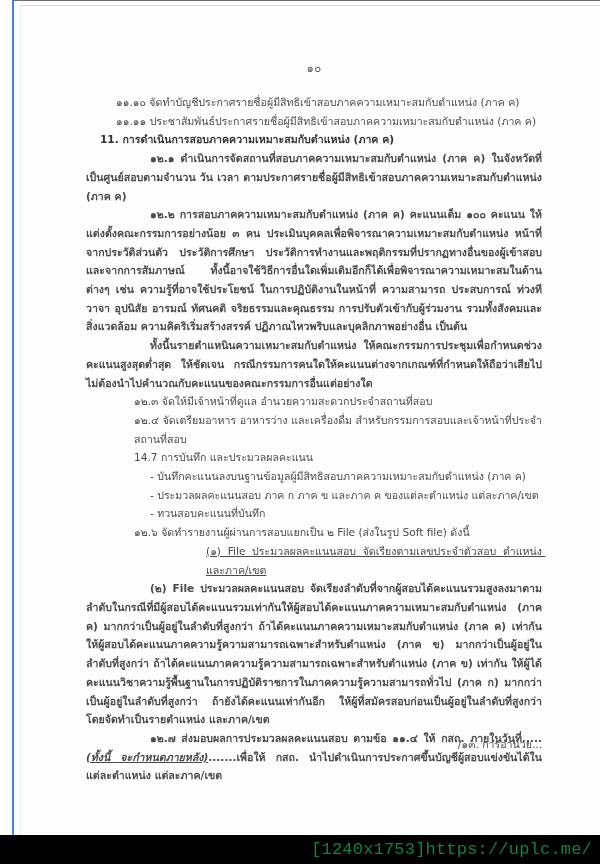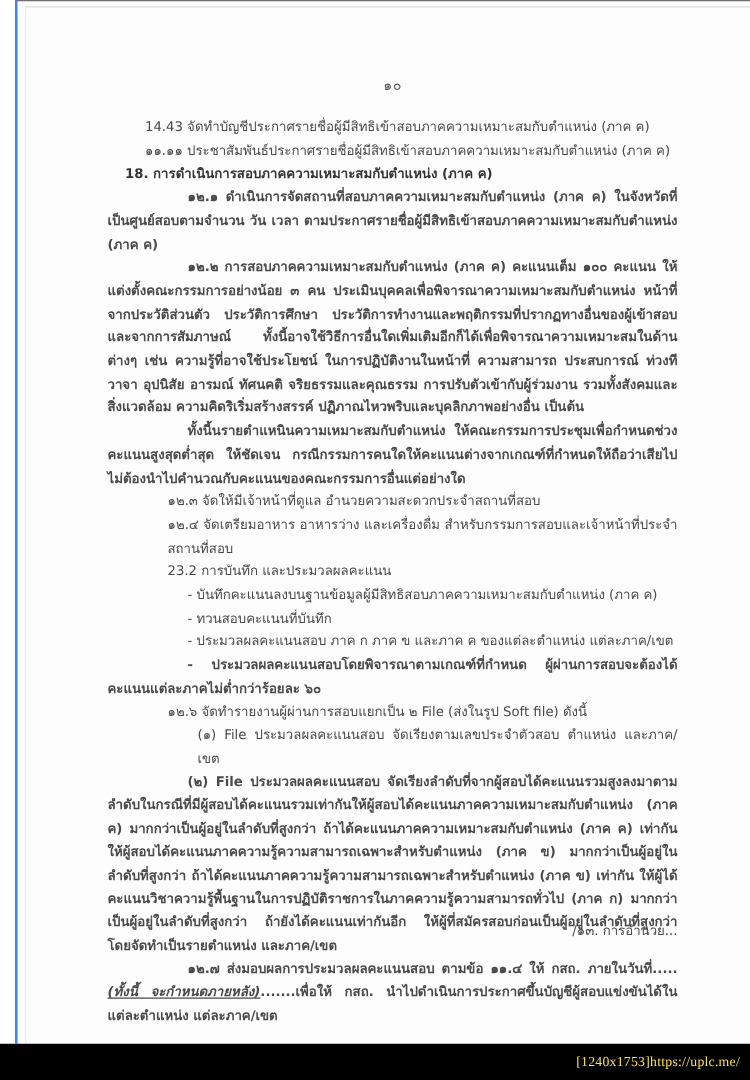--- a/index.html
+++ b/index.html
@@ -78,21 +78,21 @@
   }
 
   .ln {
     display: block;
     white-space: pre-wrap;
     word-break: break-word;
   }
   .ind-1  { margin-left: 30px; }
   .ind-2  { margin-left: 48px; }
   .ind-3  { margin-left: 64px; }
-  .ind-4  { margin-left: 72px; }
+  .ind-4  { margin-left: 120px; text-decoration: underline; }
 
   .heading-bold {
     font-weight: bold;
     color: #343434;
     margin-left: 14px;
   }
 
   .para {
     margin: 0;
     padding: 0;
@@ -128,52 +128,51 @@
     width: 600px;
     height: 29px;
     background: #000000;
     display: flex;
     align-items: center;
     justify-content: flex-end;
     box-sizing: border-box;
     padding-right: 8px;
   }
   .watermark-text {
-    font-family: Liberation Serif, serif;
-    font-size: 11px;
-    color: #fde047;
+    font-family: Liberation Mono, monospace;
+    font-size: 17px;
+    color: #15803d;
     letter-spacing: 0.2px;
     white-space: pre;
   }
 </style>
 </head>
 <body>
 
 <div class="page-shell">
 
   <div class="page-sheet">
 
     <div class="scan-edge"></div>
 
     <div class="page-number">๑๐</div>
 
     <div class="text-column" id="text-column">
-        <div class="ln ind-1">14.43 จัดทำบัญชีประกาศรายชื่อผู้มีสิทธิเข้าสอบภาคความเหมาะสมกับตำแหน่ง (ภาค ค)</div>
+        <div class="ln ind-1">๑๑.๑๐ จัดทำบัญชีประกาศรายชื่อผู้มีสิทธิเข้าสอบภาคความเหมาะสมกับตำแหน่ง (ภาค ค)</div>
         <div class="ln ind-1">๑๑.๑๑ ประชาสัมพันธ์ประกาศรายชื่อผู้มีสิทธิเข้าสอบภาคความเหมาะสมกับตำแหน่ง (ภาค ค)</div>
-        <div class="ln heading-bold">18. การดำเนินการสอบภาคความเหมาะสมกับตำแหน่ง (ภาค ค)</div>
+        <div class="ln heading-bold">11. การดำเนินการสอบภาคความเหมาะสมกับตำแหน่ง (ภาค ค)</div>
         <div class="ln para ind-big">๑๒.๑ ดำเนินการจัดสถานที่สอบภาคความเหมาะสมกับตำแหน่ง (ภาค ค) ในจังหวัดที่เป็นศูนย์สอบตามจำนวน วัน เวลา ตามประกาศรายชื่อผู้มีสิทธิเข้าสอบภาคความเหมาะสมกับตำแหน่ง (ภาค ค)</div>
         <div class="ln para ind-big">๑๒.๒ การสอบภาคความเหมาะสมกับตำแหน่ง (ภาค ค)  คะแนนเต็ม ๑๐๐ คะแนน ให้แต่งตั้งคณะกรรมการอย่างน้อย ๓ คน ประเมินบุคคลเพื่อพิจารณาความเหมาะสมกับตำแหน่ง หน้าที่จากประวัติส่วนตัว ประวัติการศึกษา  ประวัติการทำงานและพฤติกรรมที่ปรากฏทางอื่นของผู้เข้าสอบและจากการสัมภาษณ์ ทั้งนี้อาจใช้วิธีการอื่นใดเพิ่มเติมอีกก็ได้เพื่อพิจารณาความเหมาะสมในด้านต่างๆ เช่น ความรู้ที่อาจใช้ประโยชน์ ในการปฏิบัติงานในหน้าที่ ความสามารถ ประสบการณ์ ท่วงทีวาจา อุปนิสัย อารมณ์ ทัศนคติ จริยธรรมและคุณธรรม การปรับตัวเข้ากับผู้ร่วมงาน รวมทั้งสังคมและสิ่งแวดล้อม ความคิดริเริ่มสร้างสรรค์ ปฏิภาณไหวพริบและบุคลิกภาพอย่างอื่น เป็นต้น</div>
         <div class="ln para ind-big">ทั้งนี้นรายตำแหนินความเหมาะสมกับตำแหน่ง ให้คณะกรรมการประชุมเพื่อกำหนดช่วงคะแนนสูงสุดต่ำสุด ให้ชัดเจน กรณีกรรมการคนใดให้คะแนนต่างจากเกณฑ์ที่กำหนดให้ถือว่าเสียไป ไม่ต้องนำไปคำนวณกับคะแนนของคณะกรรมการอื่นแต่อย่างใด</div>
         <div class="ln ind-2">๑๒.๓ จัดให้มีเจ้าหน้าที่ดูแล อำนวยความสะดวกประจำสถานที่สอบ</div>
         <div class="ln ind-2">๑๒.๔ จัดเตรียมอาหาร อาหารว่าง และเครื่องดื่ม สำหรับกรรมการสอบและเจ้าหน้าที่ประจำสถานที่สอบ</div>
-        <div class="ln ind-2">23.2 การบันทึก และประมวลผลคะแนน</div>
+        <div class="ln ind-2">14.7 การบันทึก และประมวลผลคะแนน</div>
         <div class="ln ind-3">- บันทึกคะแนนลงบนฐานข้อมูลผู้มีสิทธิสอบภาคความเหมาะสมกับตำแหน่ง (ภาค ค)</div>
+        <div class="ln ind-3">- ประมวลผลคะแนนสอบ ภาค ก ภาค ข และภาค ค ของแต่ละตำแหน่ง แต่ละภาค/เขต</div>
         <div class="ln ind-3">- ทวนสอบคะแนนที่บันทึก</div>
-        <div class="ln ind-3">- ประมวลผลคะแนนสอบ ภาค ก ภาค ข และภาค ค ของแต่ละตำแหน่ง แต่ละภาค/เขต</div>
-        <div class="ln para ind-big">- ประมวลผลคะแนนสอบโดยพิจารณาตามเกณฑ์ที่กำหนด ผู้ผ่านการสอบจะต้องได้คะแนนแต่ละภาคไม่ต่ำกว่าร้อยละ ๖๐</div>
         <div class="ln ind-2">๑๒.๖ จัดทำรายงานผู้ผ่านการสอบแยกเป็น ๒ File (ส่งในรูป Soft file) ดังนี้</div>
         <div class="ln ind-4">(๑) File ประมวลผลคะแนนสอบ จัดเรียงตามเลขประจำตัวสอบ ตำแหน่ง และภาค/เขต</div>
         <div class="ln para ind-big">(๒) File ประมวลผลคะแนนสอบ จัดเรียงลำดับที่จากผู้สอบได้คะแนนรวมสูงลงมาตามลำดับในกรณีที่มีผู้สอบได้คะแนนรวมเท่ากันให้ผู้สอบได้คะแนนภาคความเหมาะสมกับตำแหน่ง (ภาค ค) มากกว่าเป็นผู้อยู่ในลำดับที่สูงกว่า ถ้าได้คะแนนภาคความเหมาะสมกับตำแหน่ง (ภาค ค) เท่ากัน ให้ผู้สอบได้คะแนนภาคความรู้ความสามารถเฉพาะสำหรับตำแหน่ง (ภาค ข) มากกว่าเป็นผู้อยู่ในลำดับที่สูงกว่า ถ้าได้คะแนนภาคความรู้ความสามารถเฉพาะสำหรับตำแหน่ง (ภาค ข) เท่ากัน ให้ผู้ได้คะแนนวิชาความรู้พื้นฐานในการปฏิบัติราชการในภาคความรู้ความสามารถทั่วไป (ภาค ก) มากกว่าเป็นผู้อยู่ในลำดับที่สูงกว่า ถ้ายังได้คะแนนเท่ากันอีก ให้ผู้ที่สมัครสอบก่อนเป็นผู้อยู่ในลำดับที่สูงกว่า โดยจัดทำเป็นรายตำแหน่ง และภาค/เขต</div>
         <div class="ln para ind-big"><span>๑๒.๗ ส่งมอบผลการประมวลผลคะแนนสอบ ตามข้อ ๑๑.๔ ให้ กสถ. ภายในวันที่.....</span><span class="fill-italic">(ทั้งนี้ จะกำหนดภายหลัง)</span><span>.......เพื่อให้ กสถ. นำไปดำเนินการประกาศขึ้นบัญชีผู้สอบแข่งขันได้ในแต่ละตำแหน่ง แต่ละภาค/เขต</span></div>
       </div>
 
     <div class="catchword">/๑๓. การอำนวย...</div>
 
   </div>
 

